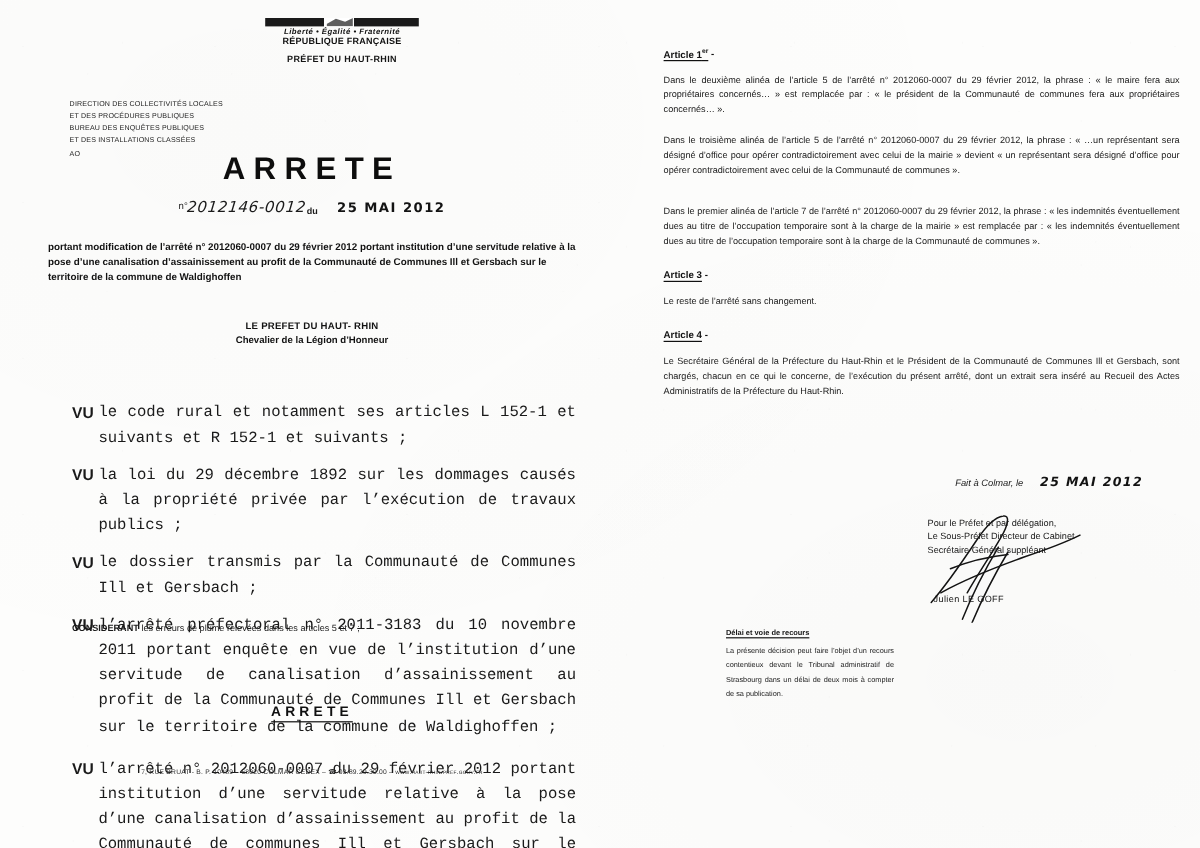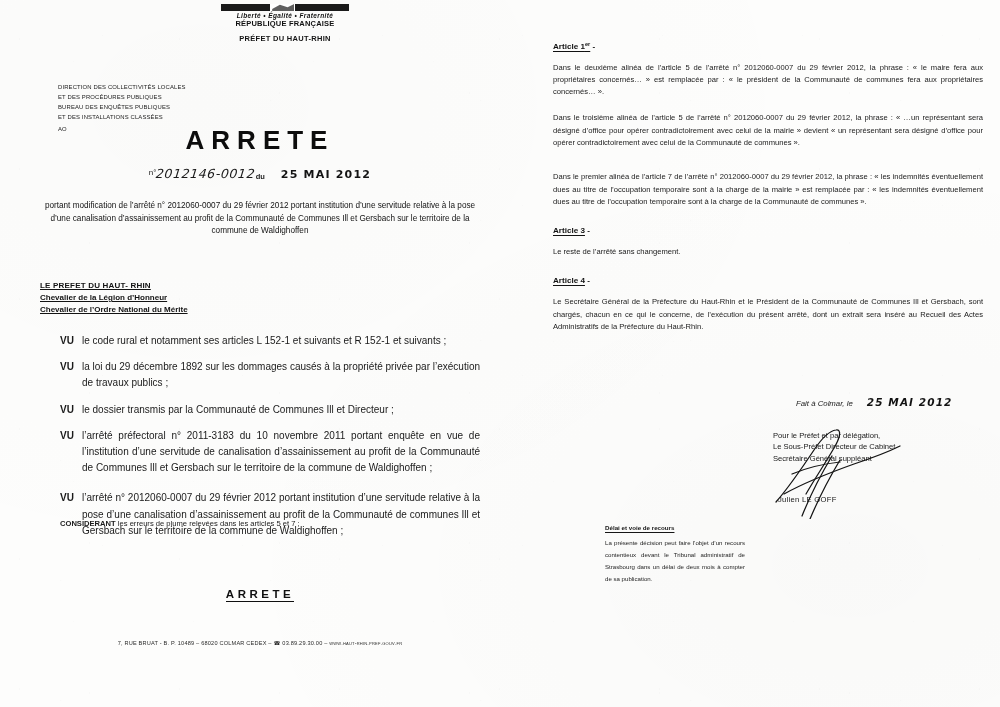--- a/index.html
+++ b/index.html
@@ -38,21 +38,21 @@
       radial-gradient(circle at 73% 21%, rgba(0,0,0,.05) 0 .6px, transparent .7px),
       radial-gradient(circle at 29% 84%, rgba(0,0,0,.05) 0 .6px, transparent .7px),
       radial-gradient(circle at 61% 44%, rgba(0,0,0,.04) 0 .6px, transparent .7px);
     background-size: 160px 130px, 190px 150px, 140px 170px, 210px 120px, 120px 140px;
   }
 
   .abs { position: absolute; }
 
   
   #masthead {
-    left: 205px; top: 4px; width: 160px;
+    left: 205px; top: 15px; width: 160px;
     text-align: center;
   }
   .flag-bar {
     height: 7px;
     width: 128px;
     margin: 0 auto 1px auto;
     background:
       linear-gradient(to right,
         #1a1a1a 0 38%,
         #ffffff 38% 58%,
@@ -145,57 +145,55 @@
     font-weight: bold;
     font-size: 11px;
     letter-spacing: 1.2px;
     margin-left: 16px;
     color: #131313;
   }
 
   
   #subject {
     left: 40px; top: 200px; width: 440px;
-    text-align: center;
     font-size: 8.2px;
-    font-weight: normal;
+    font-weight: bold;
     line-height: 1.55;
     color: #131313;
   }
 
   
   #prefect-block {
-    left: 40px; top: 280px; width: 440px;
-    text-align: left;
+    left: 40px; top: 266px; width: 440px;
+    text-align: center;
     font-size: 8px;
     font-weight: bold;
     line-height: 1.5;
     color: #131313;
-    text-decoration: underline;
   }
   #prefect-block .l1 { letter-spacing: .2px; }
 
   
   #vu-list {
     left: 60px; top: 333px; width: 420px;
   }
   .vu-item {
     display: flex;
-    font-size: 10px;
+    font-size: 13px;
     line-height: 1.62;
     color: #1a1a1a;
     margin-bottom: 10px;
     text-align: justify;
   }
   .vu-item .kw {
     font-weight: bold;
     width: 22px;
     flex: 0 0 22px;
   }
-  .vu-item .body { flex: 1 1 auto; }
+  .vu-item .body { flex: 1 1 auto; font-family: Liberation Mono, monospace; }
 
   .para-lead {
     font-size: 7.6px;
     line-height: 1.6;
     color: #1a1a1a;
   }
   .para-lead b { font-weight: bold; }
 
   #considerant { left: 60px; top: 518px; width: 420px; }
   #sur-prop    { left: 60px; top: 549px; width: 420px; }
@@ -324,35 +322,34 @@
 
   <div class="abs" id="ref-line">
     <span class="no">n°</span><span class="handnum">2012146-0012</span><span class="du">du</span><span class="stampdate">25 MAI 2012</span>
   </div>
 
   <div class="abs" id="subject">portant modification de l’arrêté n° 2012060-0007 du 29 février 2012 portant institution d’une servitude relative à la pose d’une canalisation d’assainissement au profit de la Communauté de Communes Ill et Gersbach sur le territoire de la commune de Waldighoffen</div>
 
   <div class="abs" id="prefect-block">
     <div class="l1">LE PREFET DU HAUT- RHIN</div>
     <div>Chevalier de la Légion d’Honneur</div>
-    <div>Chevalier de l’Ordre National du Mérite</div>
   </div>
 
   <div class="abs" id="vu-list">
     <div class="vu-item">
       <span class="kw">VU</span>
       <span class="body">le code rural et notamment ses articles L 152-1 et suivants et R 152-1 et suivants ;</span>
     </div>
     <div class="vu-item">
       <span class="kw">VU</span>
       <span class="body">la loi du 29 décembre 1892 sur les dommages causés à la propriété privée par l’exécution de travaux publics ;</span>
     </div>
     <div class="vu-item">
       <span class="kw">VU</span>
-      <span class="body">le dossier transmis par la Communauté de Communes Ill et Directeur ;</span>
+      <span class="body">le dossier transmis par la Communauté de Communes Ill et Gersbach ;</span>
     </div>
     <div class="vu-item" style="margin-bottom:14px">
       <span class="kw">VU</span>
       <span class="body">l’arrêté préfectoral n° 2011-3183 du 10 novembre 2011 portant enquête en vue de l’institution d’une servitude de canalisation d’assainissement au profit de la Communauté de Communes Ill et Gersbach sur le territoire de la commune de Waldighoffen ;</span>
     </div>
     <div class="vu-item">
       <span class="kw">VU</span>
       <span class="body">l’arrêté n° 2012060-0007 du 29 février 2012 portant institution d’une servitude relative à la pose d’une canalisation d’assainissement au profit de la Communauté de communes Ill et Gersbach sur le territoire de la commune de Waldighoffen ;</span>
     </div>
   </div>

